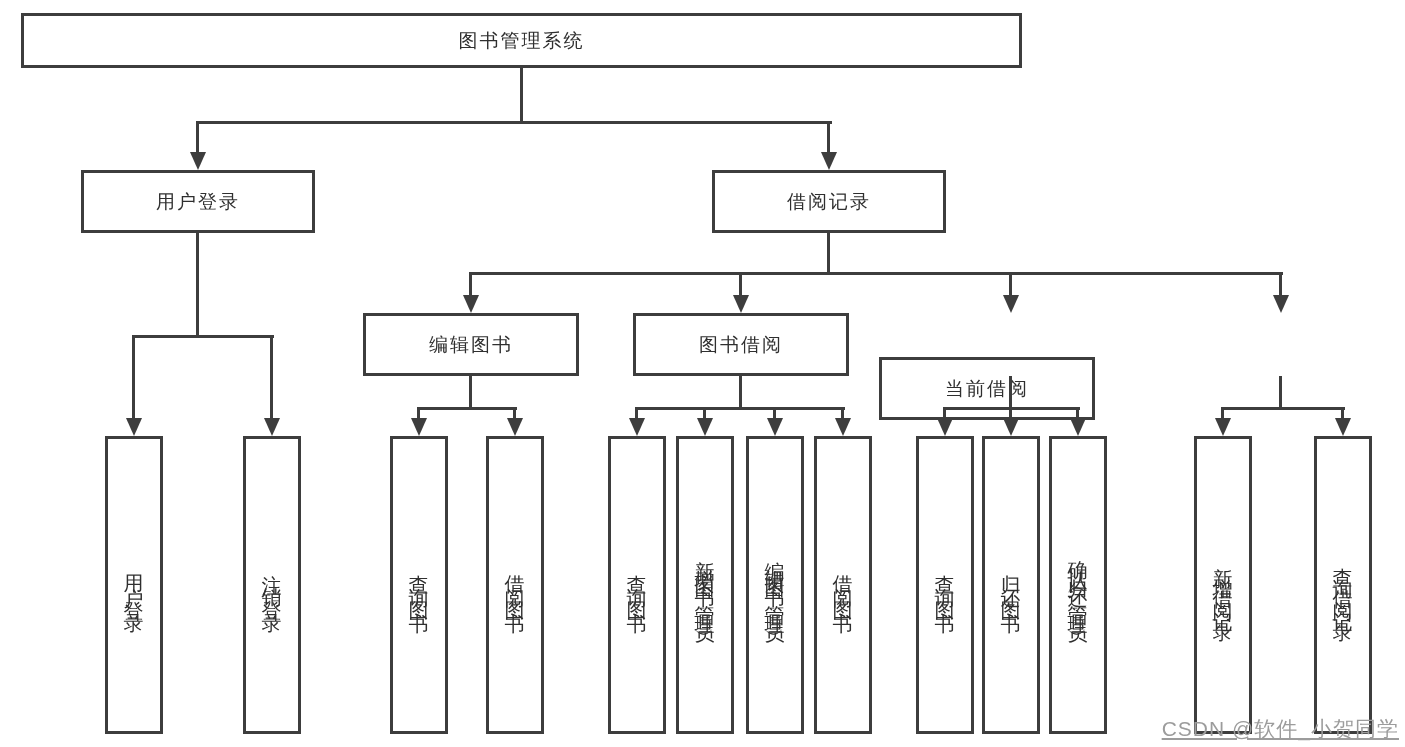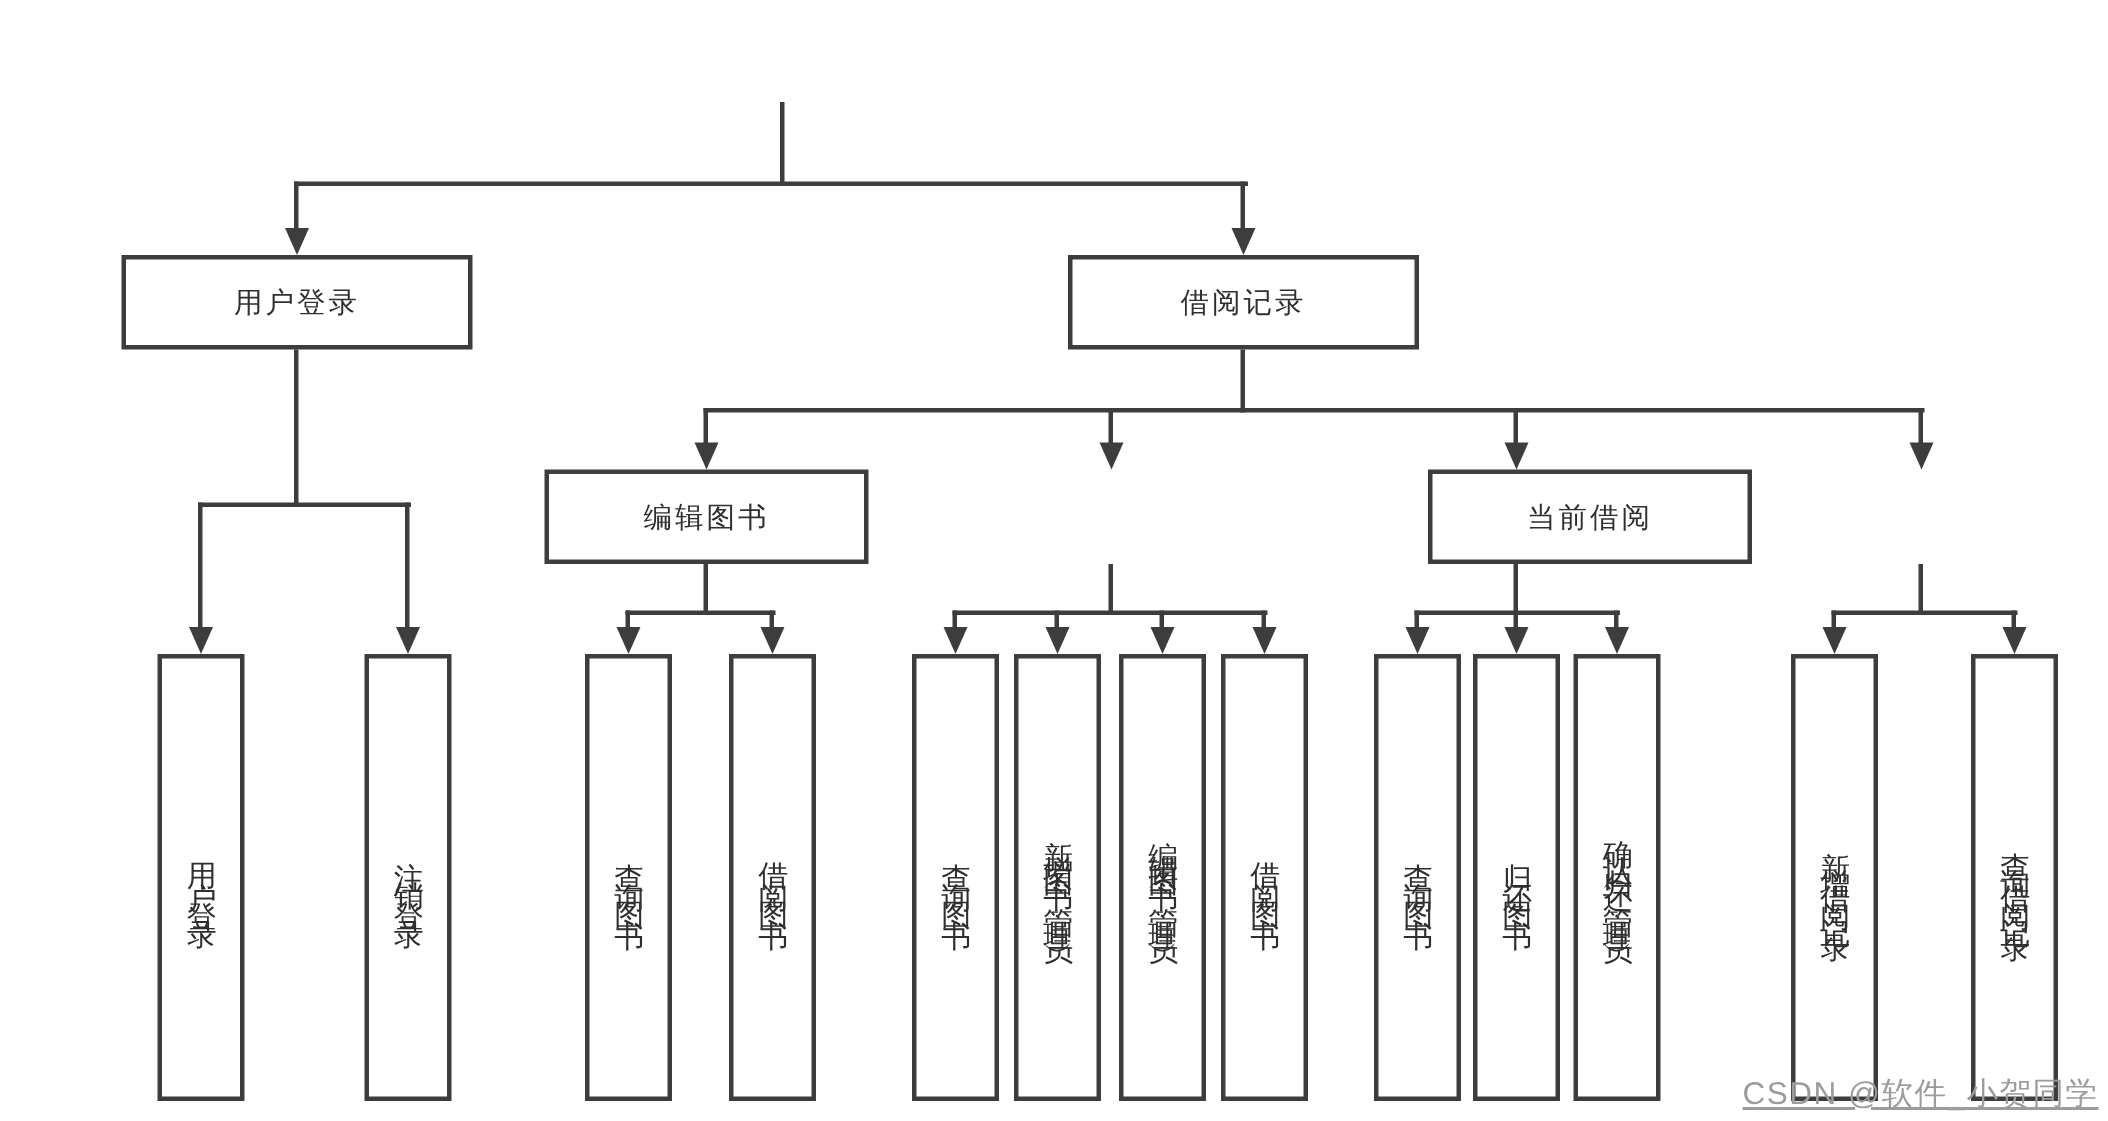--- a/index.html
+++ b/index.html
@@ -53,32 +53,38 @@
     white-space:nowrap;
     z-index:5;
     text-decoration:underline;
   }
 </style>
 </head>
 <body>
 
 <div class="canvas">
 
+  <div class="node h-node root-node">
+    <span>图书管理系统</span>
+  </div>
 
   <div class="node h-node lvl2" style="left:81px;">
     <span>用户登录</span>
   </div>
   <div class="node h-node lvl2" style="left:712px;">
     <span>借阅记录</span>
   </div>
 
   <div class="node h-node lvl3" style="left:363px;">
     <span>编辑图书</span>
   </div>
-  <div class="node h-node lvl3" style="left:952px;">
+  <div class="node h-node lvl3" style="left:633px;">
+    <span>图书借阅</span>
+  </div>
+  <div class="node h-node lvl3" style="left:879px;margin-top:44px;">
     <span>当前借阅</span>
   </div>
 
   <div class="node leaf" style="left:105px;">
     <span class="leaf-label" style="letter-spacing: 13px;">用户登录</span>
   </div>
   <div class="node leaf" style="left:243px;">
     <span class="leaf-label" style="letter-spacing: 13px;">注销登录</span>
   </div>
 

